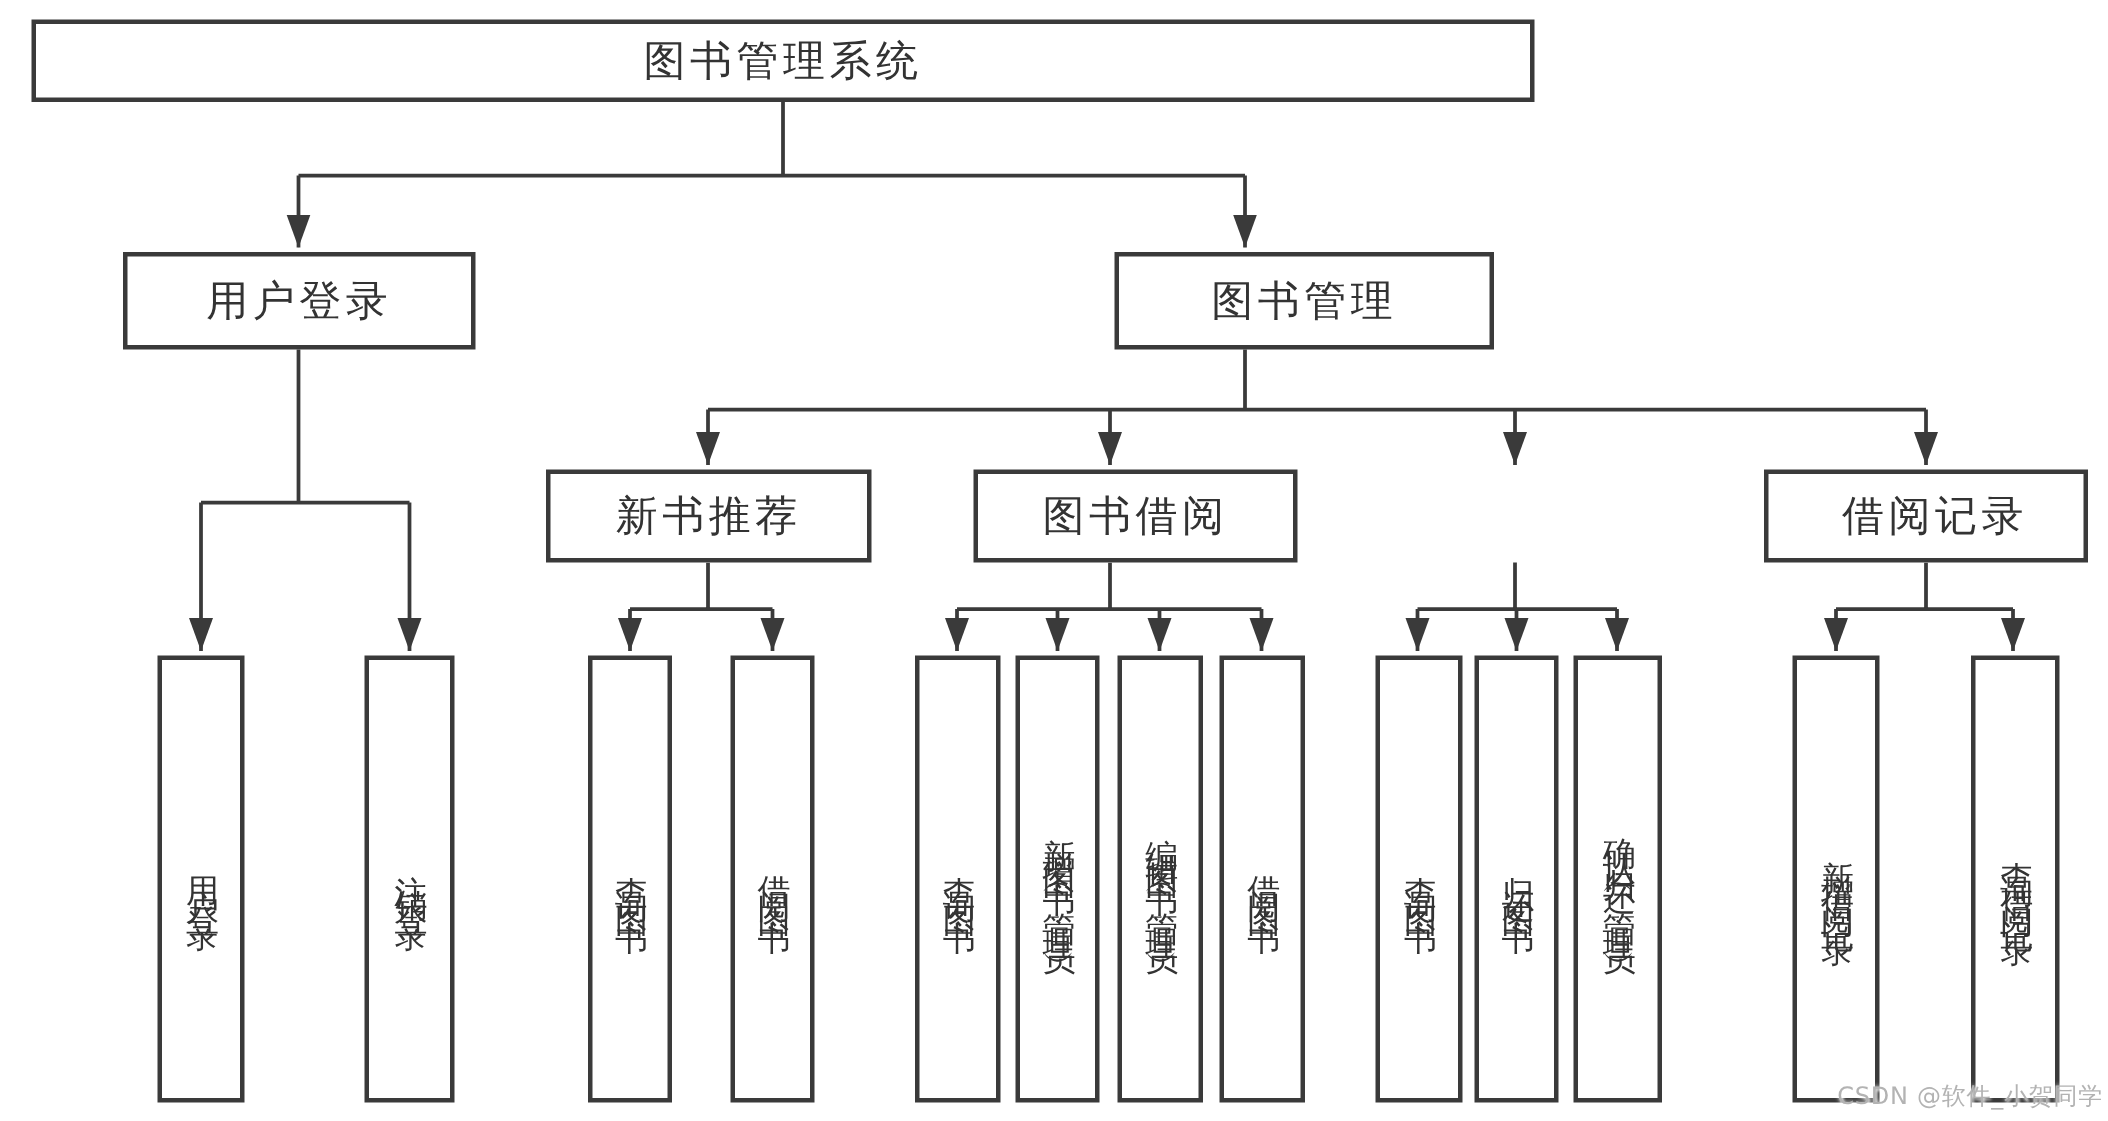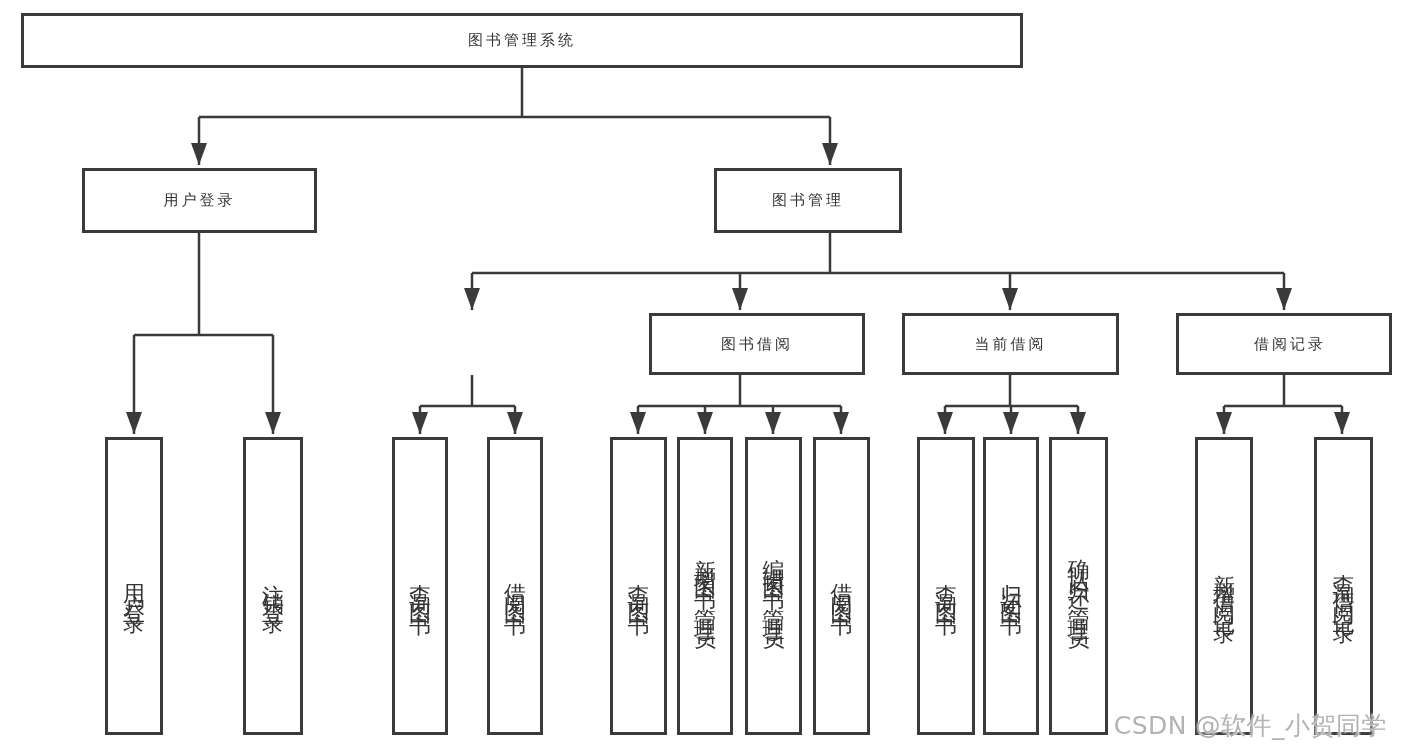--- a/index.html
+++ b/index.html
@@ -26,38 +26,38 @@
     position: absolute;
     box-sizing: border-box;
     border: 3px solid #3a3a3a;
     background: #ffffff;
     display: flex;
     align-items: center;
     justify-content: center;
     color: #333333;
   }
   .hlabel {
-    font-size: 15px;
+    font-size: 28px;
     letter-spacing: 3px;
     color: #333333;
     white-space: nowrap;
   }
   .vlabel {
     writing-mode: vertical-rl;
     text-orientation: mixed;
     font-size: 22px;
     letter-spacing: 10px;
     color: #333333;
     white-space: nowrap;
   }
   .watermark {
     position: absolute;
-    right: 18px;
+    right: 3px;
     bottom: 5px;
-    font-size: 25px;
+    font-size: 16px;
     letter-spacing: 0.5px;
     color: #b3b3b3;
     text-shadow: 0 0 3px rgba(255,255,255,0.95), 1px 1px 2px rgba(255,255,255,0.9);
     white-space: nowrap;
   }
 </style>
 </head>
 <body>
 
 <div id="canvas">
@@ -100,29 +100,29 @@
     </g>
   </svg>
 
   <div class="box" style="left:21px; top:13px; width:1002px; height:55px;">
     <span class="hlabel">图书管理系统</span>
   </div>
 
   <div class="box" style="left:82px; top:168px; width:235px; height:65px;">
     <span class="hlabel">用户登录</span>
   </div>
-  <div class="box" style="left:714px; top:168px; width:188px; height:65px;">
+  <div class="box" style="left:743px; top:168px; width:253px; height:65px;">
     <span class="hlabel">图书管理</span>
   </div>
 
+  <div class="box" style="left:364px; top:313px; width:217px; height:62px;">
+    <span class="hlabel">新书推荐</span>
+  </div>
   <div class="box" style="left:632px; top:313px; width:216px; height:62px;margin-left:17px;">
     <span class="hlabel">图书借阅</span>
-  </div>
-  <div class="box" style="left:902px; top:313px; width:217px; height:62px;">
-    <span class="hlabel">当前借阅</span>
   </div>
   <div class="box" style="left:1176px; top:313px; width:216px; height:62px;padding-left:12px;">
     <span class="hlabel">借阅记录</span>
   </div>
 
   <div class="box" style="left:105px; top:437px; width:58px; height:298px;">
     <span class="vlabel">用户登录</span>
   </div>
   <div class="box" style="left:243px; top:437px; width:60px; height:298px;">
     <span class="vlabel">注销登录</span>

